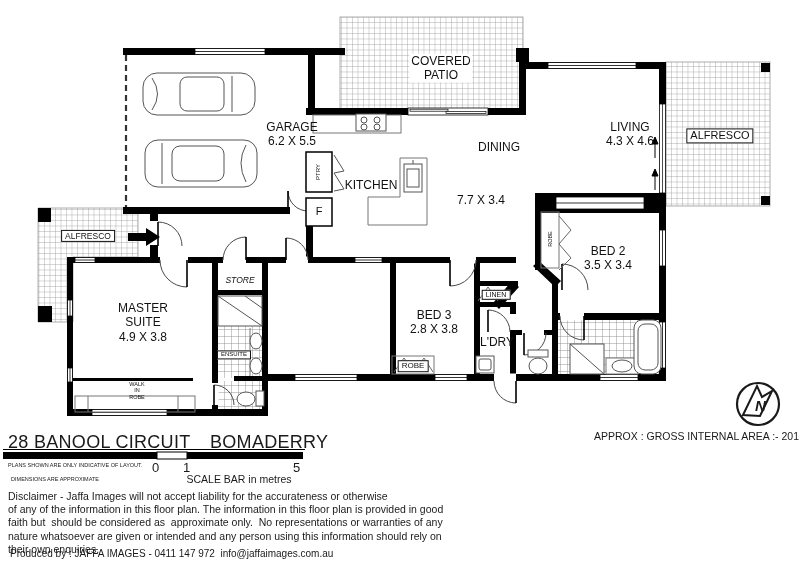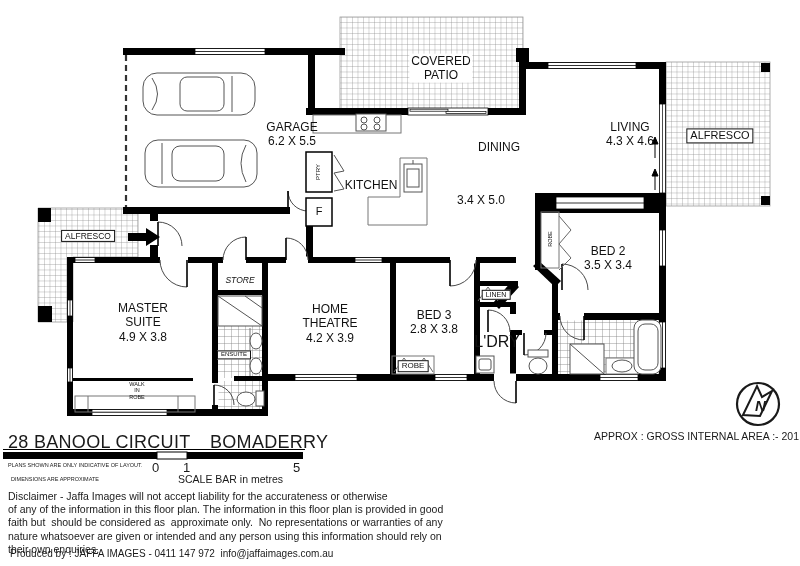--- a/index.html
+++ b/index.html
@@ -291,21 +291,21 @@
 </div>
 
 <div class="lbl big plain-bg" style="left:441px;top:68px;">
   <span class="ln">COVERED</span>
   <span class="ln">PATIO</span>
 </div>
 
 <div class="lbl big" style="left:371px;top:185px;">KITCHEN</div>
 
 <div class="lbl big" style="left:499px;top:147px;">DINING</div>
-<div class="lbl big" style="left:481px;top:200px;">3.4 X 5.0</div>
+<div class="lbl big" style="left:481px;top:200px;">7.7 X 3.4</div>
 
 <div class="lbl big" style="left:592px;top:134px;margin-left:38px;">
   <span class="ln">LIVING</span>
   <span class="ln">4.3 X 4.6</span>
 </div>
 
 <div class="lbl boxed" style="left:720px;top:136px;font-size:11px;">ALFRESCO</div>
 
 <div class="lbl boxed sm" style="left:88px;top:236px;">ALFRESCO</div>
 
@@ -318,37 +318,32 @@
 <div class="lbl tiny" style="left:137px;top:390px;">
   <span class="ln">WALK</span>
   <span class="ln">IN</span>
   <span class="ln">ROBE</span>
 </div>
 
 <div class="lbl boxed xs" style="left:234px;top:355px;">ENSUITE</div>
 
 <div class="lbl sm" style="left:240px;top:280px;font-style:italic;">STORE</div>
 
-<div class="lbl big" style="left:330px;top:324px;">
-  <span class="ln">HOME</span>
-  <span class="ln">THEATRE</span>
-  <span class="ln">4.2 X 3.9</span>
-</div>
 
 <div class="lbl big" style="left:434px;top:322px;">
   <span class="ln">BED 3</span>
   <span class="ln">2.8 X 3.8</span>
 </div>
 
 <div class="lbl big" style="left:608px;top:258px;">
   <span class="ln">BED 2</span>
   <span class="ln">3.5 X 3.4</span>
 </div>
 
-<div class="lbl" style="left:497px;top:342px;font-size:16px;">L'DRY</div>
+<div class="lbl" style="left:497px;top:342px;font-size:12px;">L'DRY</div>
 
 <div class="lbl boxed" style="left:496px;top:295px;font-size:7px;">LINEN</div>
 
 <div class="lbl boxed sm" style="left:413px;top:366px;font-size:8px;">ROBE</div>
 
 <div class="lbl vert plain-bg" style="left:550px;top:239px;font-size:5.5px;">ROBE</div>
 
 <div class="lbl vert xs" style="left:319px;top:172px;">PTRY</div>
 
 <div class="lbl" style="left:319px;top:212px;font-size:11px;">F</div>
@@ -356,21 +351,21 @@
 <div class="north-n" style="left:755px;top:397px;">N</div>
 
 <div class="area-note" style="left:594px;top:430px;">APPROX : GROSS INTERNAL AREA :- 201 SQM</div>
 
 <div class="hdr" style="left:8px;top:432px;">28 BANOOL CIRCUIT</div>
 <div class="hdr" style="left:210px;top:432px;width:93px;text-align:right;">BOMADERRY</div>
 
 <div class="ticks" style="left:152px;top:460px;">0</div>
 <div class="ticks" style="left:183px;top:460px;">1</div>
 <div class="ticks" style="left:293px;top:460px;">5</div>
-<div class="scale-cap" style="left:178px;top:473px;width:122px;text-align:left;">SCALE BAR in metres</div>
+<div class="scale-cap" style="left:178px;top:473px;width:122px;text-align:center;">SCALE BAR in metres</div>
 
 <div class="note" style="left:8px;top:462px;"><span>PLANS SHOWN ARE ONLY INDICATIVE OF LAYOUT.</span><br>
   <span>DIMENSIONS ARE APPROXIMATE</span></div>
 
 <div class="disc" style="left:8px;top:490px;"><span>Disclaimer - Jaffa Images will not accept liability for the accurateness or otherwise</span><br><span>of any of the information in this floor plan. The information in this floor plan is provided in good</span><br><span>faith but  should be considered as  approximate only.  No representations or warranties of any</span><br><span>nature whatsoever are given or intended and any person using this information should rely on</span><br><span>their own enquiries.</span></div>
 
 <div class="produced" style="left:10px;top:548px;">Produced by : JAFFA IMAGES - 0411 147 972  info@jaffaimages.com.au</div>
 
 </div>
 

